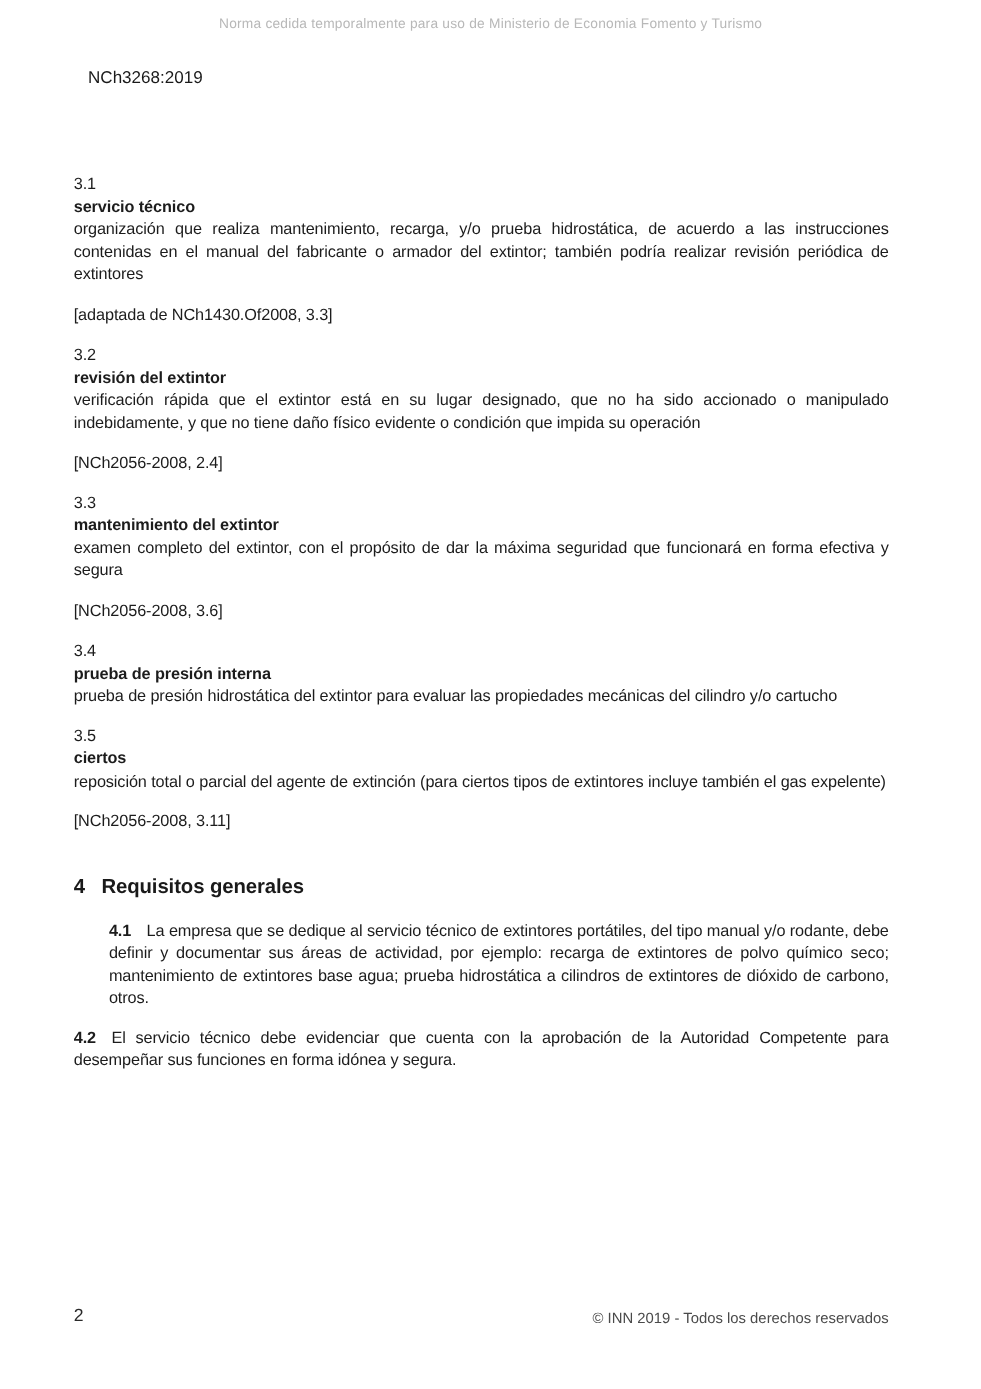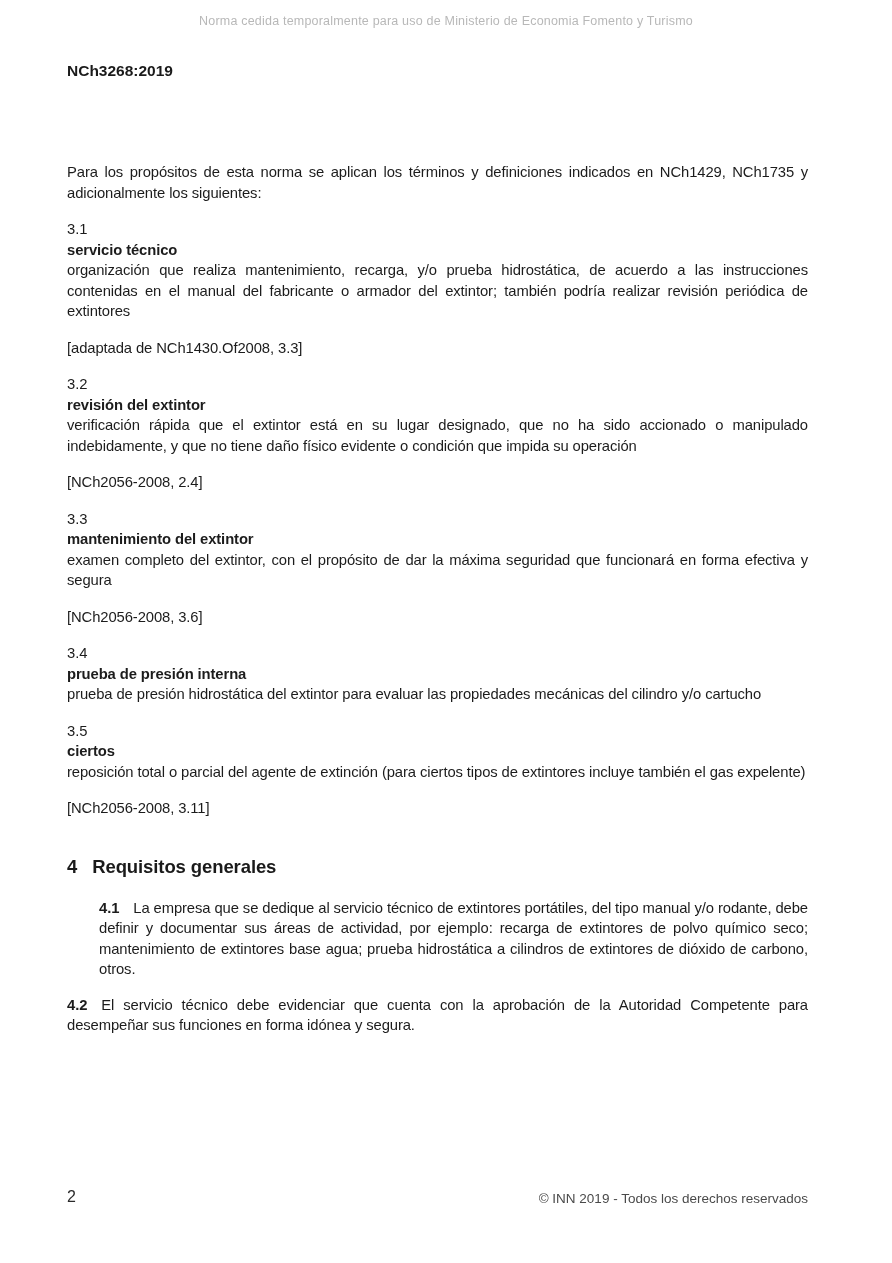--- a/index.html
+++ b/index.html
@@ -23,23 +23,23 @@
     left: 0;
     width: 100%;
     text-align: center;
     font-size: 12.5px;
     color: #b8b8b8;
     letter-spacing: 0.2px;
   }
   .doc-code {
     position: absolute;
     top: 62px;
-    left: 67px;
+    left: 80px;
     font-size: 15.5px;
-    font-weight: 700;
+    font-weight: 400;
     color: #1a1a1a;
     text-align: center;
   }
   .content {
     position: absolute;
     left: 67px;
     top: 142px;
     width: 741px;
     font-size: 14.8px;
     line-height: 20.5px;
@@ -112,21 +112,20 @@
 
 <div class="page">
 
   <div class="watermark">Norma cedida temporalmente para uso de Ministerio de Economia Fomento y Turismo</div>
 
   <div class="doc-code">NCh3268:2019</div>
 
   <div class="content">
 
 
-    <p class="intro">Para los propósitos de esta norma se aplican los términos y definiciones indicados en NCh1429, NCh1735 y adicionalmente los siguientes:</p>
 
     <div class="term">
       <div class="term-number">3.1</div>
       <div class="term-name">servicio técnico</div>
       <p class="term-def">organización que realiza mantenimiento, recarga, y/o prueba hidrostática, de acuerdo a las instrucciones contenidas en el manual del fabricante o armador del extintor; también podría realizar revisión periódica de extintores</p>
       <div class="term-source">[adaptada de NCh1430.Of2008, 3.3]</div>
     </div>
 
     <div class="term">
       <div class="term-number">3.2</div>

